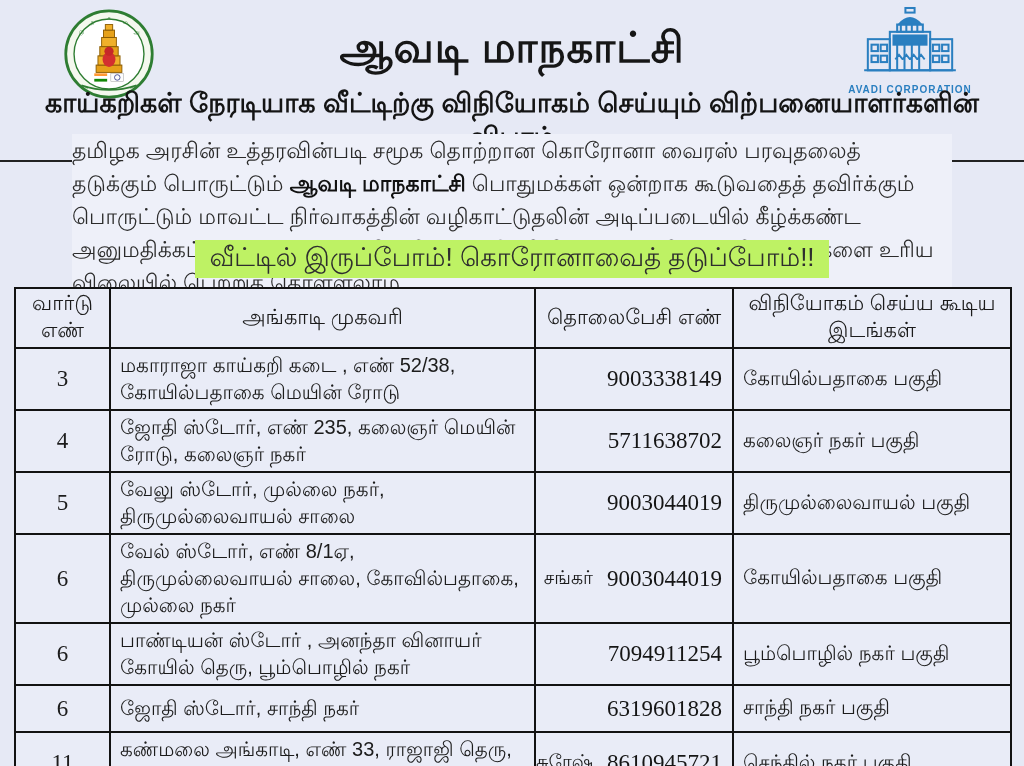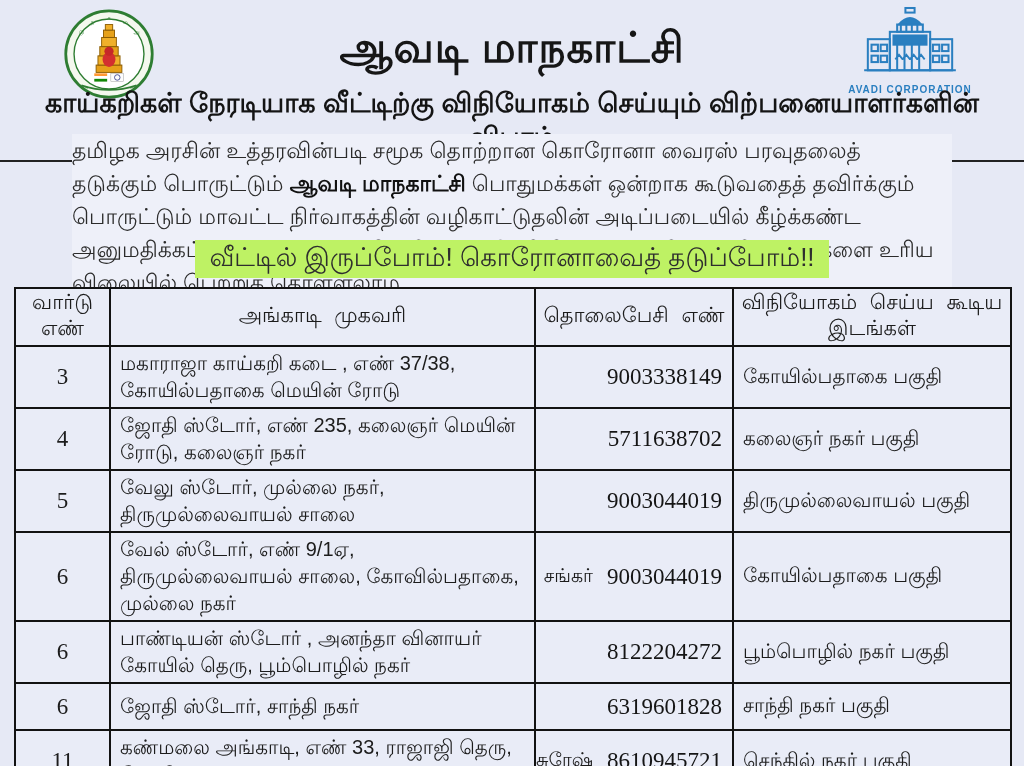--- a/index.html
+++ b/index.html
@@ -53,21 +53,21 @@
     background:#e9ecf7;
   }
   table.vendors th, table.vendors td {
     border:2.5px solid #121212; vertical-align:middle;
   }
   table.vendors col.c-ward { width:95px; }
   table.vendors col.c-addr { width:425px; }
   table.vendors col.c-phone { width:198px; }
   table.vendors col.c-area { width:278px; }
 
-  thead tr { height:55px;font-family:Liberation Mono, monospace; }
+  thead tr { height:55px; }
   th { font-size:21px; font-weight:normal; color:#1c1c1c; text-align:center; padding:2px 6px; }
 
   tbody tr { height:60px; }
   tbody tr:nth-child(6) { height:47px; }
   tbody tr:nth-child(7) { height:52px; }
 
   td.ward {
     text-align:center; font-family:"Liberation Serif", serif;
     font-size:23px; color:#1c1c1c;
   }
@@ -183,21 +183,21 @@
       <tr>
         <th>வார்டு எண்</th>
         <th>அங்காடி முகவரி</th>
         <th>தொலைபேசி எண்</th>
         <th>விநியோகம் செய்ய கூடிய இடங்கள்</th>
       </tr>
     </thead>
     <tbody>
     <tr>
       <td class="ward">3</td>
-      <td class="addr">மகாராஜா காய்கறி கடை , எண் 37/38, கோயில்பதாகை மெயின் ரோடு</td>
+      <td class="addr">மகாராஜா காய்கறி கடை , எண் 52/38, கோயில்பதாகை மெயின் ரோடு</td>
       <td class="phone">
         <div class="phone-wrap">
 
           <span class="phone-num">9003338149</span>
         </div>
       </td>
       <td class="area">கோயில்பதாகை பகுதி</td>
     </tr>
 
     <tr>
@@ -219,37 +219,37 @@
         <div class="phone-wrap">
 
           <span class="phone-num">9003044019</span>
         </div>
       </td>
       <td class="area">திருமுல்லைவாயல் பகுதி</td>
     </tr>
 
     <tr>
       <td class="ward">6</td>
-      <td class="addr">வேல் ஸ்டோர், எண் 9/1ஏ, திருமுல்லைவாயல் சாலை, கோவில்பதாகை, முல்லை நகர்</td>
+      <td class="addr">வேல் ஸ்டோர், எண் 8/1ஏ, திருமுல்லைவாயல் சாலை, கோவில்பதாகை, முல்லை நகர்</td>
       <td class="phone">
         <div class="phone-wrap">
           <span class="contact-name">சங்கர்</span>
           <span class="phone-num">9003044019</span>
         </div>
       </td>
       <td class="area">கோயில்பதாகை பகுதி</td>
     </tr>
 
     <tr>
       <td class="ward">6</td>
       <td class="addr">பாண்டியன் ஸ்டோர் , அனந்தா வினாயர் கோயில் தெரு, பூம்பொழில் நகர்</td>
       <td class="phone">
         <div class="phone-wrap">
 
-          <span class="phone-num">8122204272</span>
+          <span class="phone-num">7094911254</span>
         </div>
       </td>
       <td class="area">பூம்பொழில் நகர் பகுதி</td>
     </tr>
 
     <tr>
       <td class="ward">6</td>
       <td class="addr">ஜோதி ஸ்டோர், சாந்தி நகர்</td>
       <td class="phone">
         <div class="phone-wrap">

